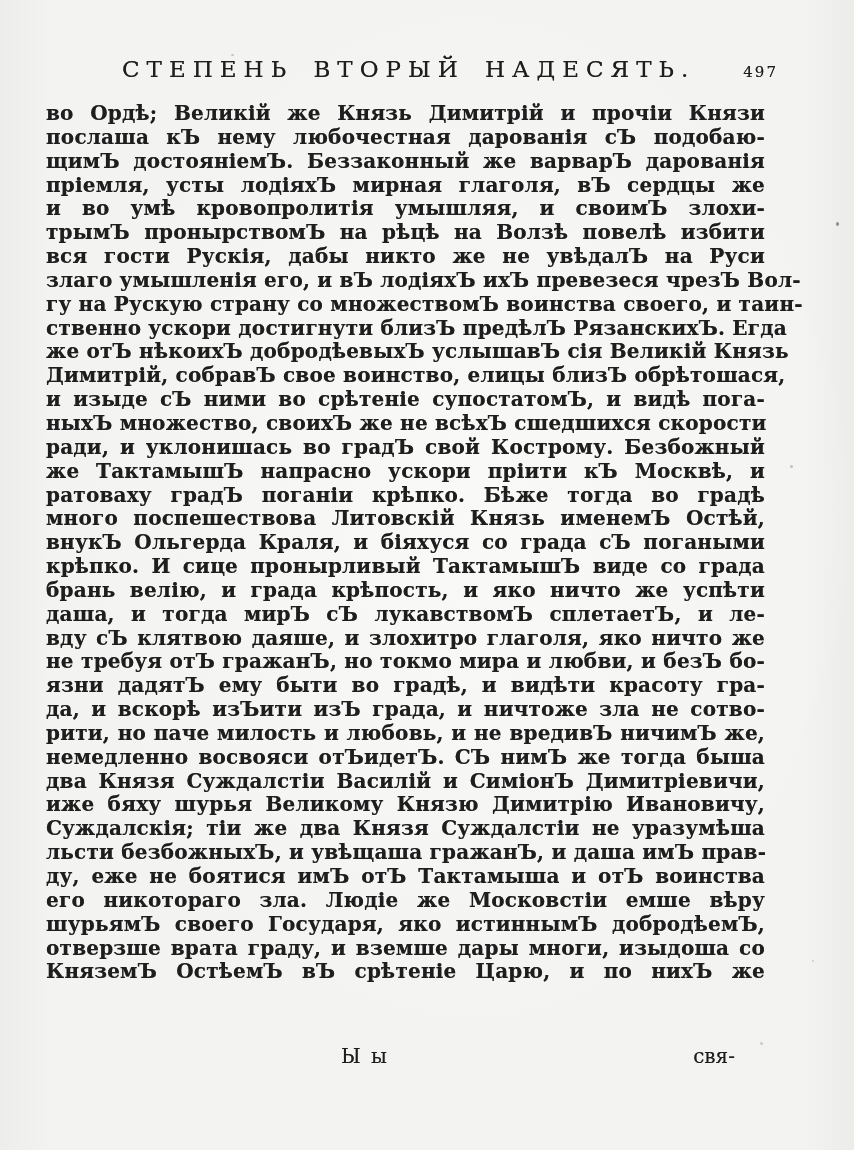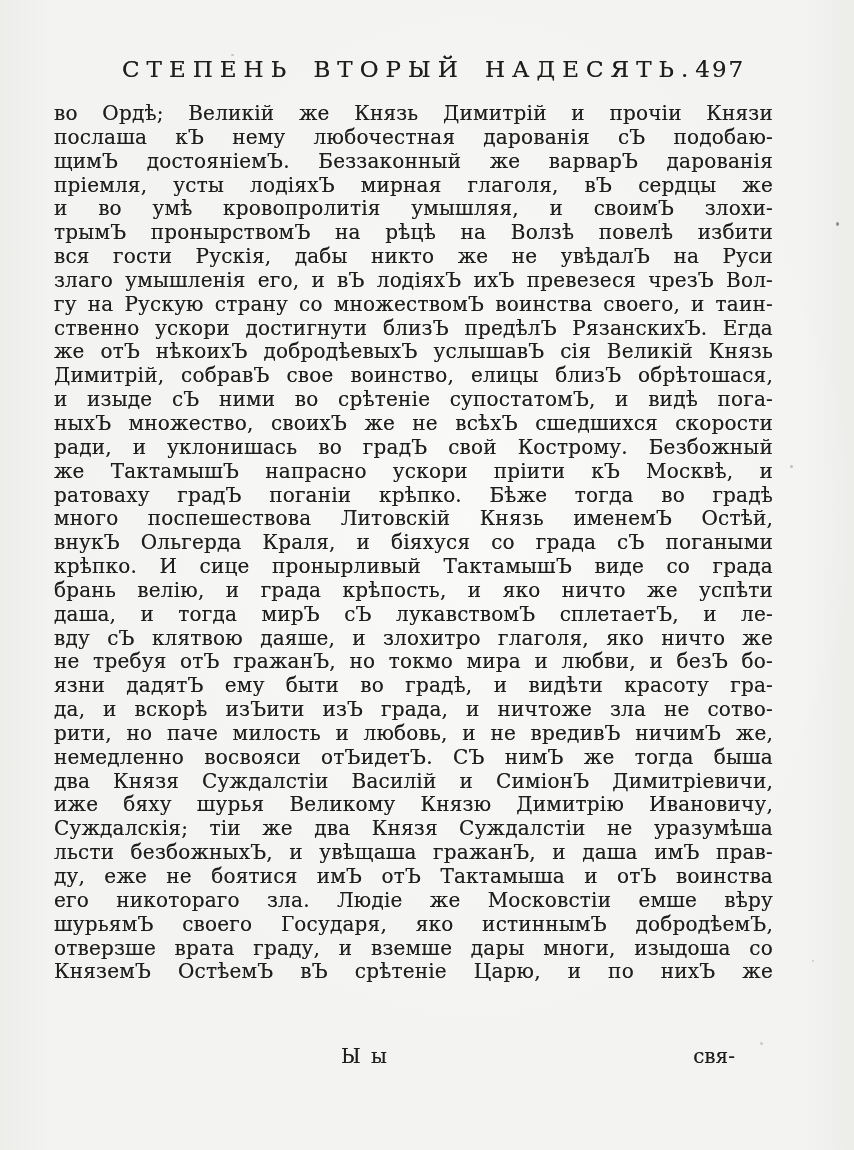--- a/index.html
+++ b/index.html
@@ -20,38 +20,40 @@
     color: #1e1e1e;
   }
   .header {
     position: absolute;
     top: 56px;
     left: 122px;
     width: 580px;
     display: flex;
     align-items: baseline;
     justify-content: space-between;
+    gap: 48px;
   }
   .header .title {
     font-size: 23px;
     letter-spacing: 7px;
     word-spacing: 6px;
     white-space: nowrap;
     text-shadow: 0 0 0.6px rgba(30,30,30,0.65);
   }
   .header .pagenum {
-    font-size: 23px;
+    font-size: 15px;
     letter-spacing: 2px;
     text-shadow: 0 0 0.6px rgba(30,30,30,0.65);
   }
   .body-text {
     position: absolute;
     top: 101px;
-    left: 54px;
+    left: 46px;
     width: 719px;
+    font-weight: bold;
   }
   .body-text .line {
     height: 23.85px;
     font-size: 20px;
     letter-spacing: 0.2px;
     white-space: nowrap;
     text-align: justify;
     text-align-last: justify;
     text-shadow: 0 0 0.55px rgba(35,35,35,0.6);
   }

